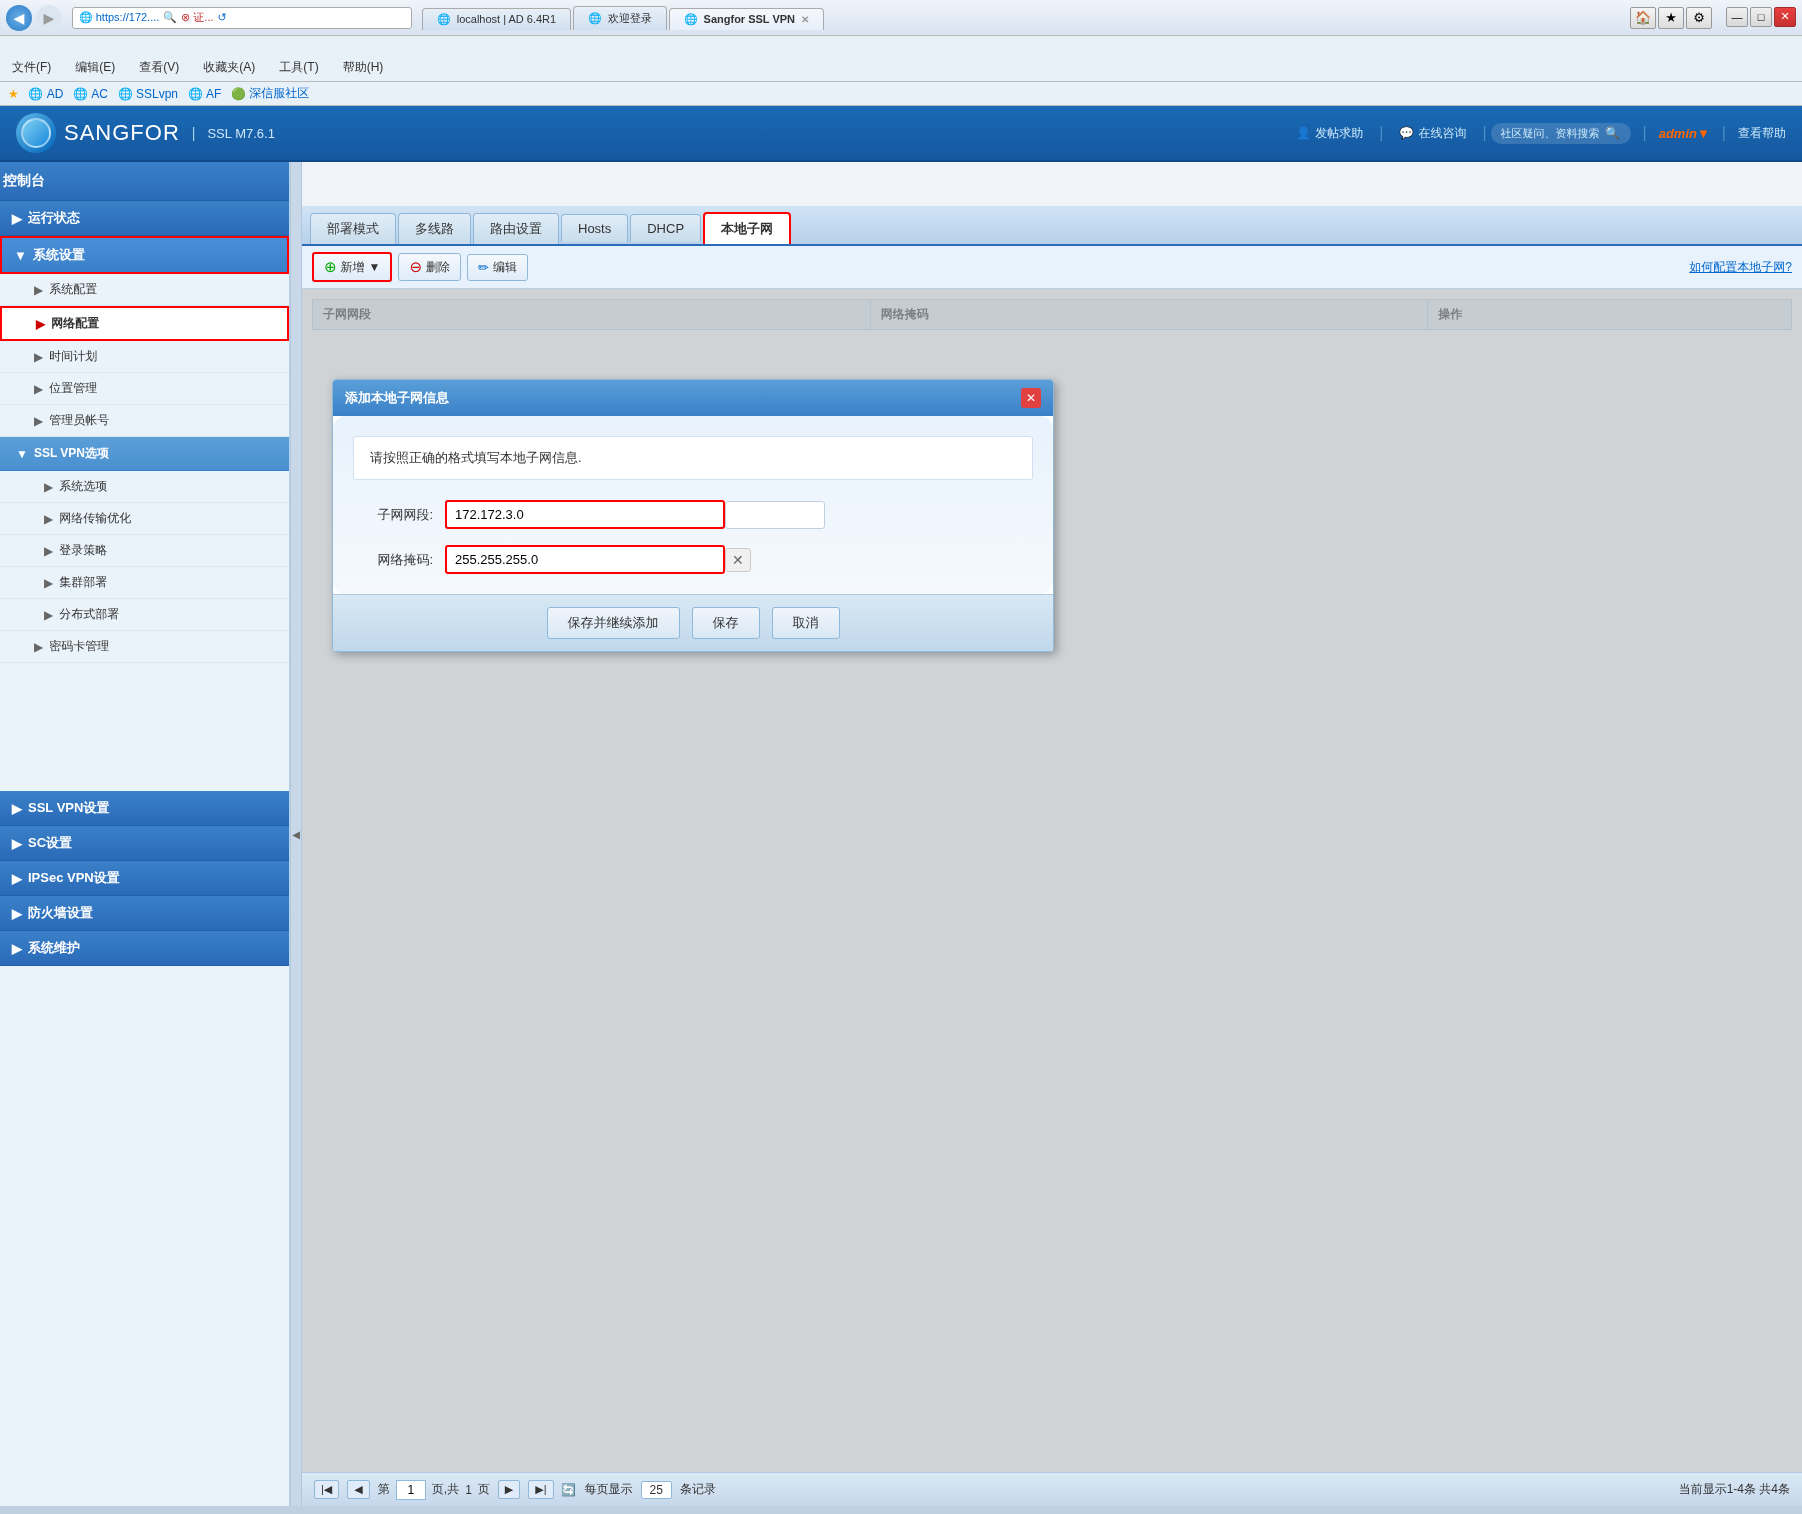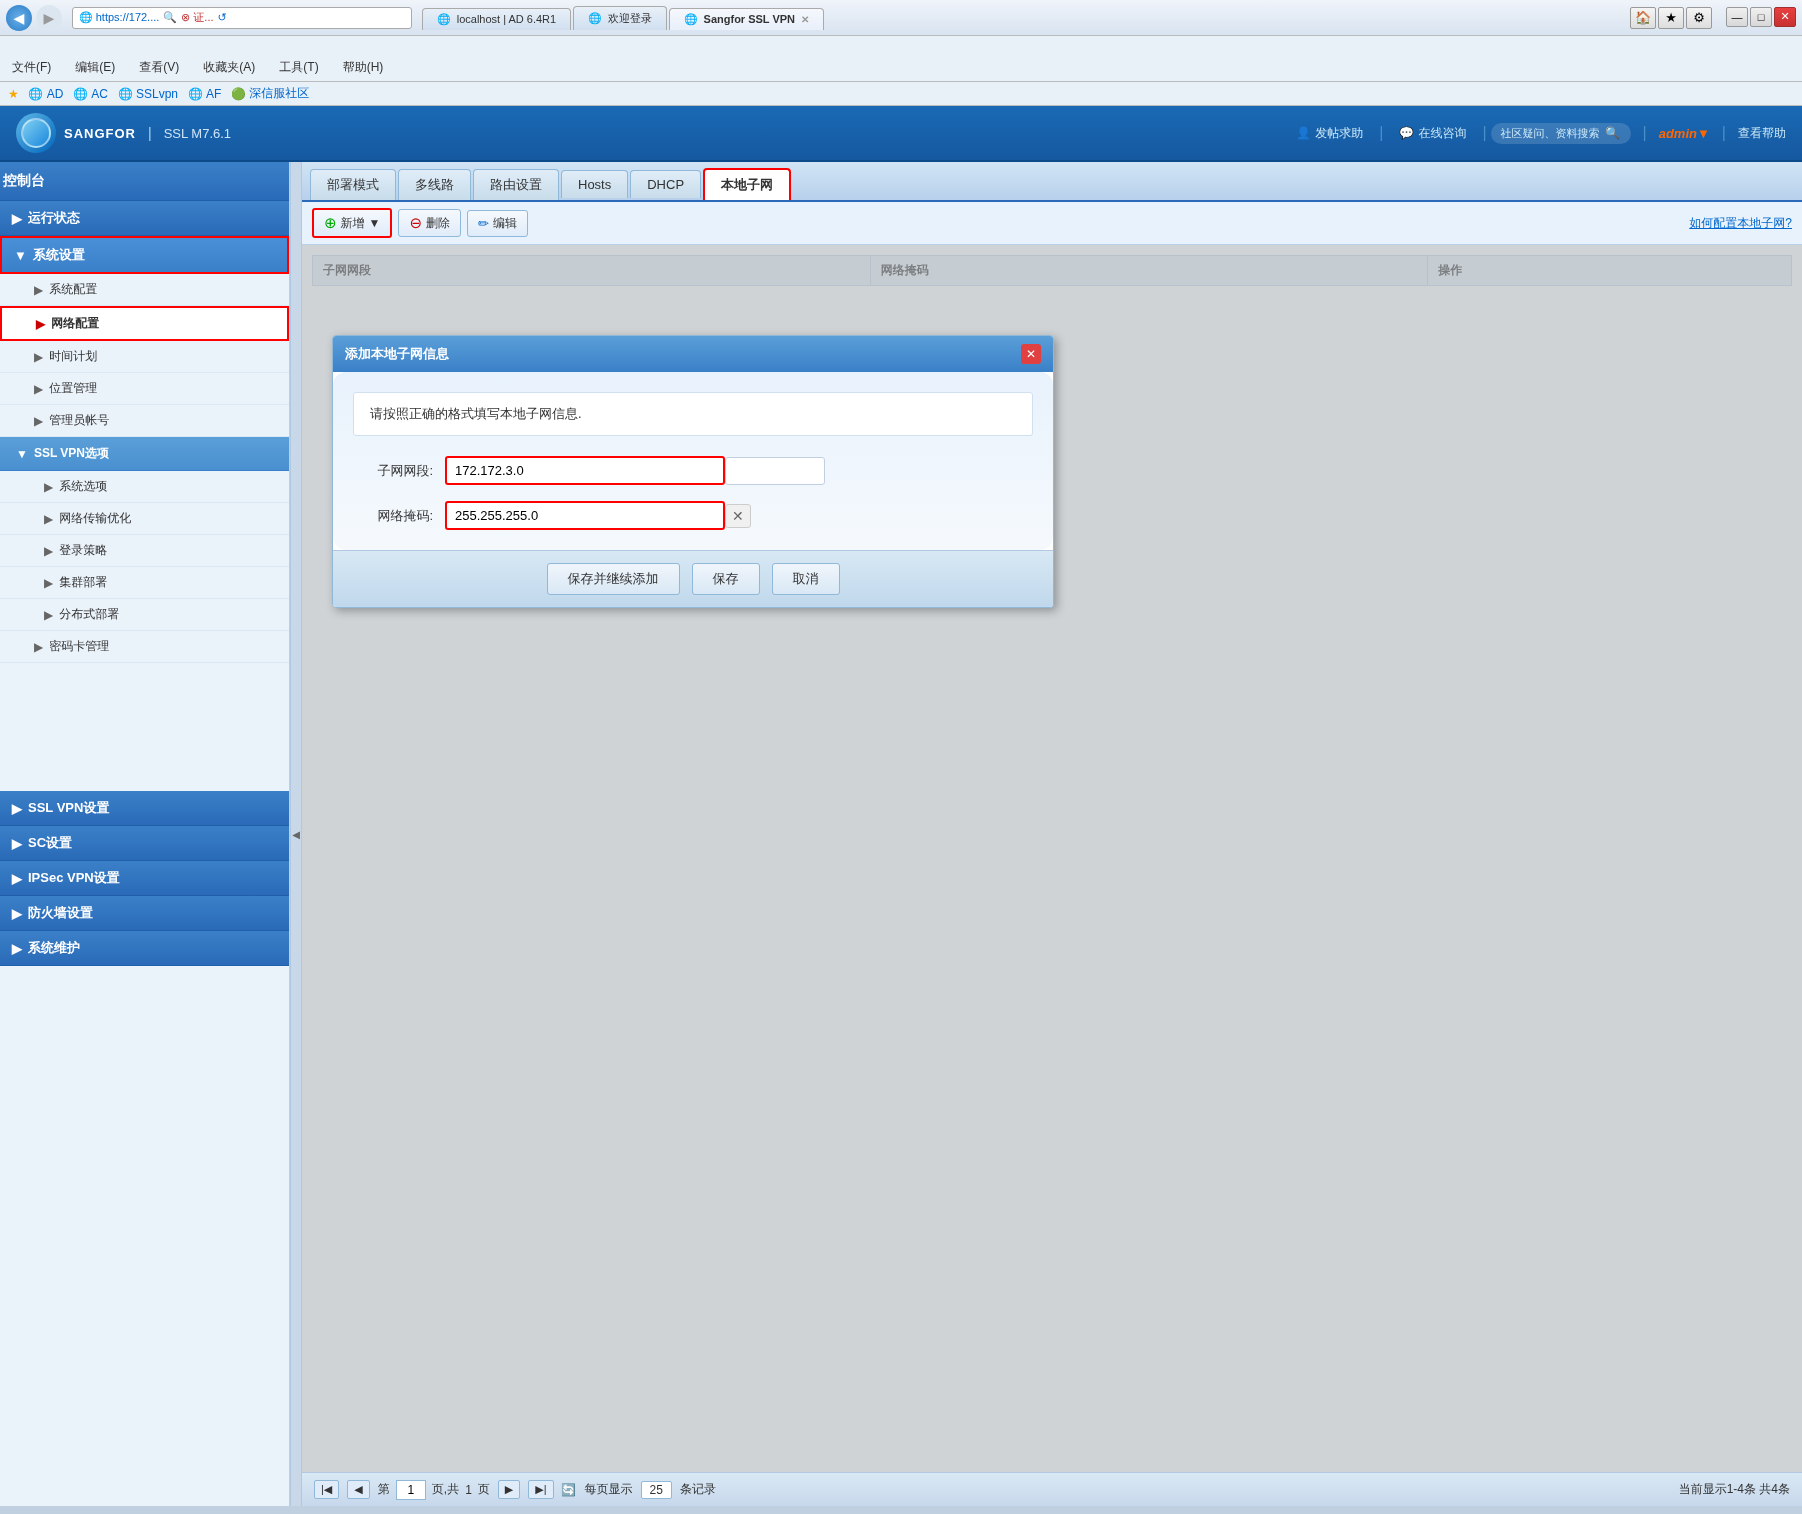--- a/index.html
+++ b/index.html
@@ -13,42 +13,42 @@
     .browser-tab.active { background: linear-gradient(to bottom, #f5f8fd, #e8effa); font-weight: bold; }
     .browser-tab .tab-close { color: #999; font-size: 10px; cursor: pointer; }
     .menubar { background: #e8f0f8; padding: 3px 8px; display: flex; gap: 16px; border-bottom: 1px solid #bbb; }
     .menubar-item { font-size: 12px; color: #333; cursor: pointer; padding: 2px 4px; margin-top: 18px; }
     .favbar { background: #e8f0f8; padding: 3px 8px; display: flex; align-items: center; gap: 10px; border-bottom: 1px solid #bbb; }
     .favbar-item { font-size: 12px; color: #0066cc; cursor: pointer; display: flex; align-items: center; gap: 3px; }
 
     
     .app-header { background: linear-gradient(to bottom, #1a6ab5, #1558a0); height: 56px; display: flex; align-items: center; padding: 0 16px; gap: 20px; border-bottom: 2px solid #0d4a8a; }
     .app-logo { display: flex; align-items: center; gap: 8px; }
-    .logo-text { color: #fff; font-size: 13px; font-weight: bold; letter-spacing: 1px; }
+    .logo-text { color: #fff; font-size: 22px; font-weight: normal; letter-spacing: 1px; }
     .logo-sep { color: #aad4f0; font-size: 14px; margin: 0 4px; }
     .logo-version { color: #cce4f8; font-size: 13px; }
     .header-nav { display: flex; align-items: center; gap: 4px; margin-left: auto; }
     .header-nav-btn { color: #cce8f8; font-size: 12px; cursor: pointer; padding: 4px 12px; display: flex; align-items: center; gap: 4px; }
     .header-sep { color: #4a90c8; font-size: 16px; }
     .header-search { display: flex; align-items: center; background: rgba(255,255,255,0.15); border-radius: 12px; padding: 3px 10px; gap: 6px; }
     .admin-btn { color: #ff6600; font-size: 13px; font-weight: bold; cursor: pointer; font-style: italic; }
     .help-btn { color: #cce8f8; font-size: 12px; cursor: pointer; }
 
     
     .main-layout { display: flex; height: calc(1514px - 170px); }
 
     
     .sidebar { width: 290px; background: #eaf2fa; border-right: 1px solid #b8d0e8; overflow-y: auto; flex-shrink: 0; }
     .sidebar-section-header { background: linear-gradient(to bottom, #3a80c8, #2a6ab8); color: #fff; padding: 8px 12px; font-size: 13px; font-weight: bold; display: flex; align-items: center; gap: 6px; cursor: pointer; border-bottom: 1px solid #2060a8; }
     .sidebar-item { padding: 7px 14px 7px 24px; font-size: 12px; color: #333; cursor: pointer; border-bottom: 1px solid #d8e8f4; display: flex; align-items: center; gap: 6px; }
     .sidebar-item.sub { padding-left: 34px; }
 
     
     .content-area { flex: 1; background: #f0f4f8; overflow: hidden; display: flex; flex-direction: column; }
-    .tabs-bar { display: flex; align-items: center; background: linear-gradient(to bottom, #d0e4f4, #b8d0ec); padding: 6px 8px 0; gap: 2px; border-bottom: 2px solid #2a6ab8; }
+    .tabs-bar { display: flex; align-items: center; background: linear-gradient(to bottom, #d0e4f4, #b8d0ec); padding: 6px 8px 0; gap: 2px; border-bottom: 2px solid #2a6ab8; margin-top: 44px; }
     .tab { padding: 6px 16px; background: linear-gradient(to bottom, #e0edf8, #c8dcea); border: 1px solid #90b8d8; border-bottom: none; border-radius: 4px 4px 0 0; font-size: 13px; color: #333; cursor: pointer; }
 
     
     .toolbar { background: #e8f2fc; padding: 6px 10px; display: flex; align-items: center; gap: 6px; border-bottom: 1px solid #b8d0e8; }
     .toolbar-btn { display: flex; align-items: center; gap: 4px; padding: 4px 10px; background: linear-gradient(to bottom, #f5f9fd, #e0ecfa); border: 1px solid #90b8d8; border-radius: 3px; font-size: 12px; color: #333; cursor: pointer; }
     .toolbar-btn.new-btn { border: 2px solid #ff0000; }
     .toolbar-link { margin-left: auto; color: #0066cc; font-size: 12px; cursor: pointer; text-decoration: underline; }
     .dialog { background: #fff; border: 1px solid #90b8d8; border-radius: 4px; width: 600px; margin-top: 80px; box-shadow: 3px 3px 10px rgba(0,0,0,0.3); overflow: hidden; }
     .dialog-titlebar { background: linear-gradient(to bottom, #5a9fd8, #3a80c8); padding: 8px 12px; display: flex; align-items: center; justify-content: space-between; }
     .dialog-title { color: #fff; font-size: 13px; font-weight: bold; }

